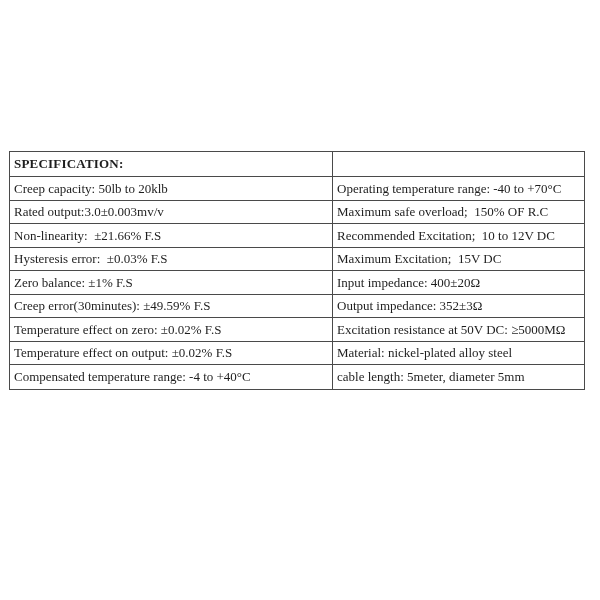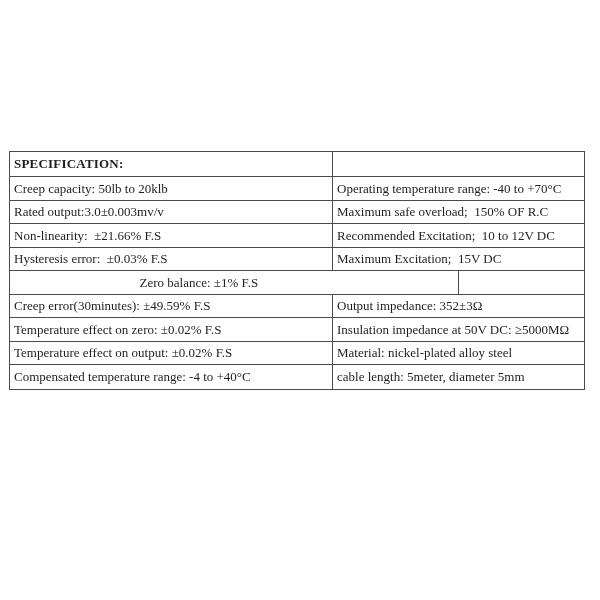--- a/index.html
+++ b/index.html
@@ -18,21 +18,20 @@
     position: absolute;
     left: 9px; top: 151px;
     width: 576px;
     border: 1px solid #4a4a4a;
     background: #ffffff;
   }
   .row {
     display: flex;
     border-bottom: 1px solid #4a4a4a;
     height: 23.5px;
-    justify-content: center;
   }
   .row:last-child { border-bottom: none; }
   .row--header { height: 25px; }
   .row--tall { height: 47px; }
   .cell {
     display: flex;
     align-items: center;
     padding-left: 4px;
     padding-right: 3px;
     font-size: 13px;
@@ -79,30 +78,31 @@
     </div>
 
     <div class="row">
       <div class="cell cell--left">Hysteresis error:  ±0.03% F.S</div>
       <div class="cell cell--right">Maximum Excitation;  15V DC</div>
     </div>
 
 
     <div class="row">
       <div class="cell cell--left">Zero balance: ±1% F.S</div>
+      <div class="cell cell--right">Input impedance: 400±20Ω</div>
     </div>
 
     <div class="row">
       <div class="cell cell--left">Creep error(30minutes): ±49.59% F.S</div>
       <div class="cell cell--right">Output impedance: 352±3Ω</div>
     </div>
 
     <div class="row">
       <div class="cell cell--left">Temperature effect on zero: ±0.02% F.S</div>
-      <div class="cell cell--right">Insulation impedance at 50V DC: ≥5000MΩ</div>
+      <div class="cell cell--right">Excitation resistance at 50V DC: ≥5000MΩ</div>
     </div>
 
     <div class="row">
       <div class="cell cell--left">Temperature effect on output: ±0.02% F.S</div>
       <div class="cell cell--right">Material: nickel-plated alloy steel</div>
     </div>
 
     <div class="row">
       <div class="cell cell--left">Compensated temperature range: -4 to +40°C</div>
       <div class="cell cell--right">cable length: 5meter, diameter 5mm</div>

